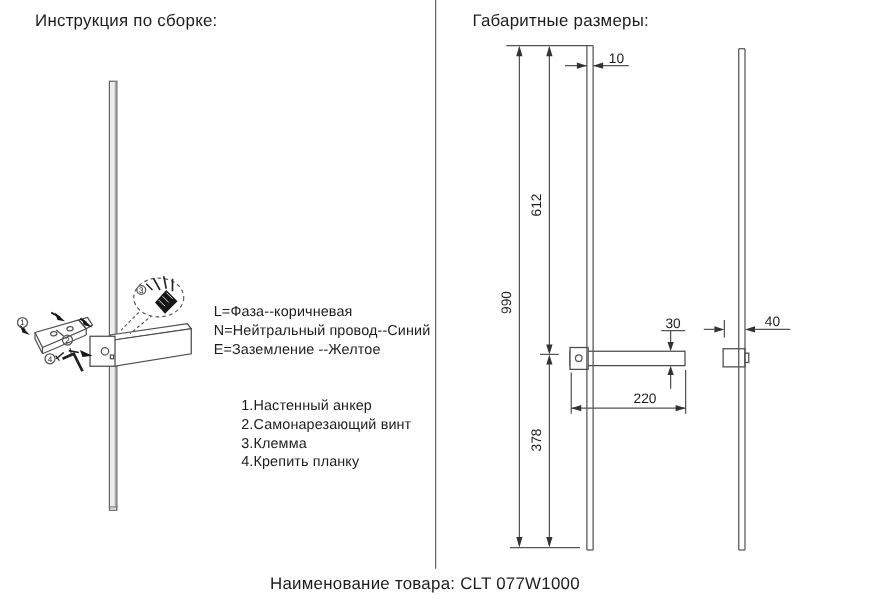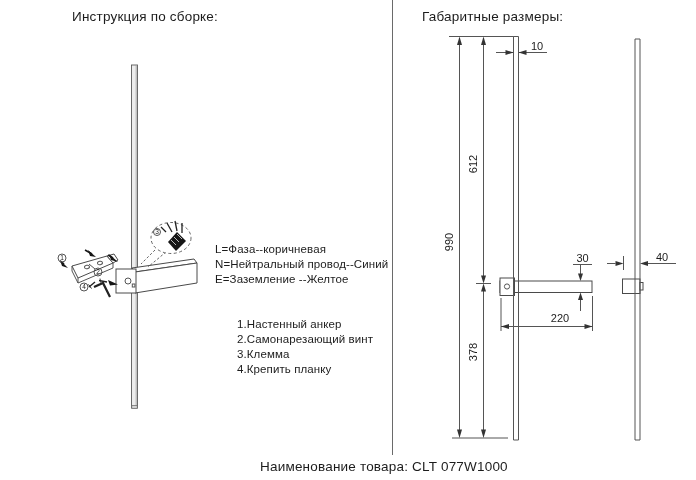--- a/index.html
+++ b/index.html
@@ -1,17 +1,17 @@
 <!DOCTYPE html>
 <html><head>
 <meta charset="utf-8">
 <style>
   html,body{margin:0;padding:0;background:#fff;}
   .page{position:relative;width:636px;height:480px;background:#ffffff;overflow:hidden;
-        font-family:"Liberation Sans",sans-serif;margin-left:44px;}
+        font-family:"Liberation Sans",sans-serif;}
   .page svg{position:absolute;left:0;top:0;}
   text{fill:#1c1c1c;}
   .title{font-size:13.5px;letter-spacing:.2px;}
   .small{font-size:11.5px;letter-spacing:.1px;}
   .dim{font-size:11px;}
   .marker{font-size:6.5px;}
   .thin{stroke:#555;stroke-width:1;fill:none;}
   .obj{stroke:#4a4a4a;stroke-width:1;fill:#ffffff;}
   .arrowhead{fill:#333;stroke:none;}
   .blackfill{fill:#161616;stroke:none;}

